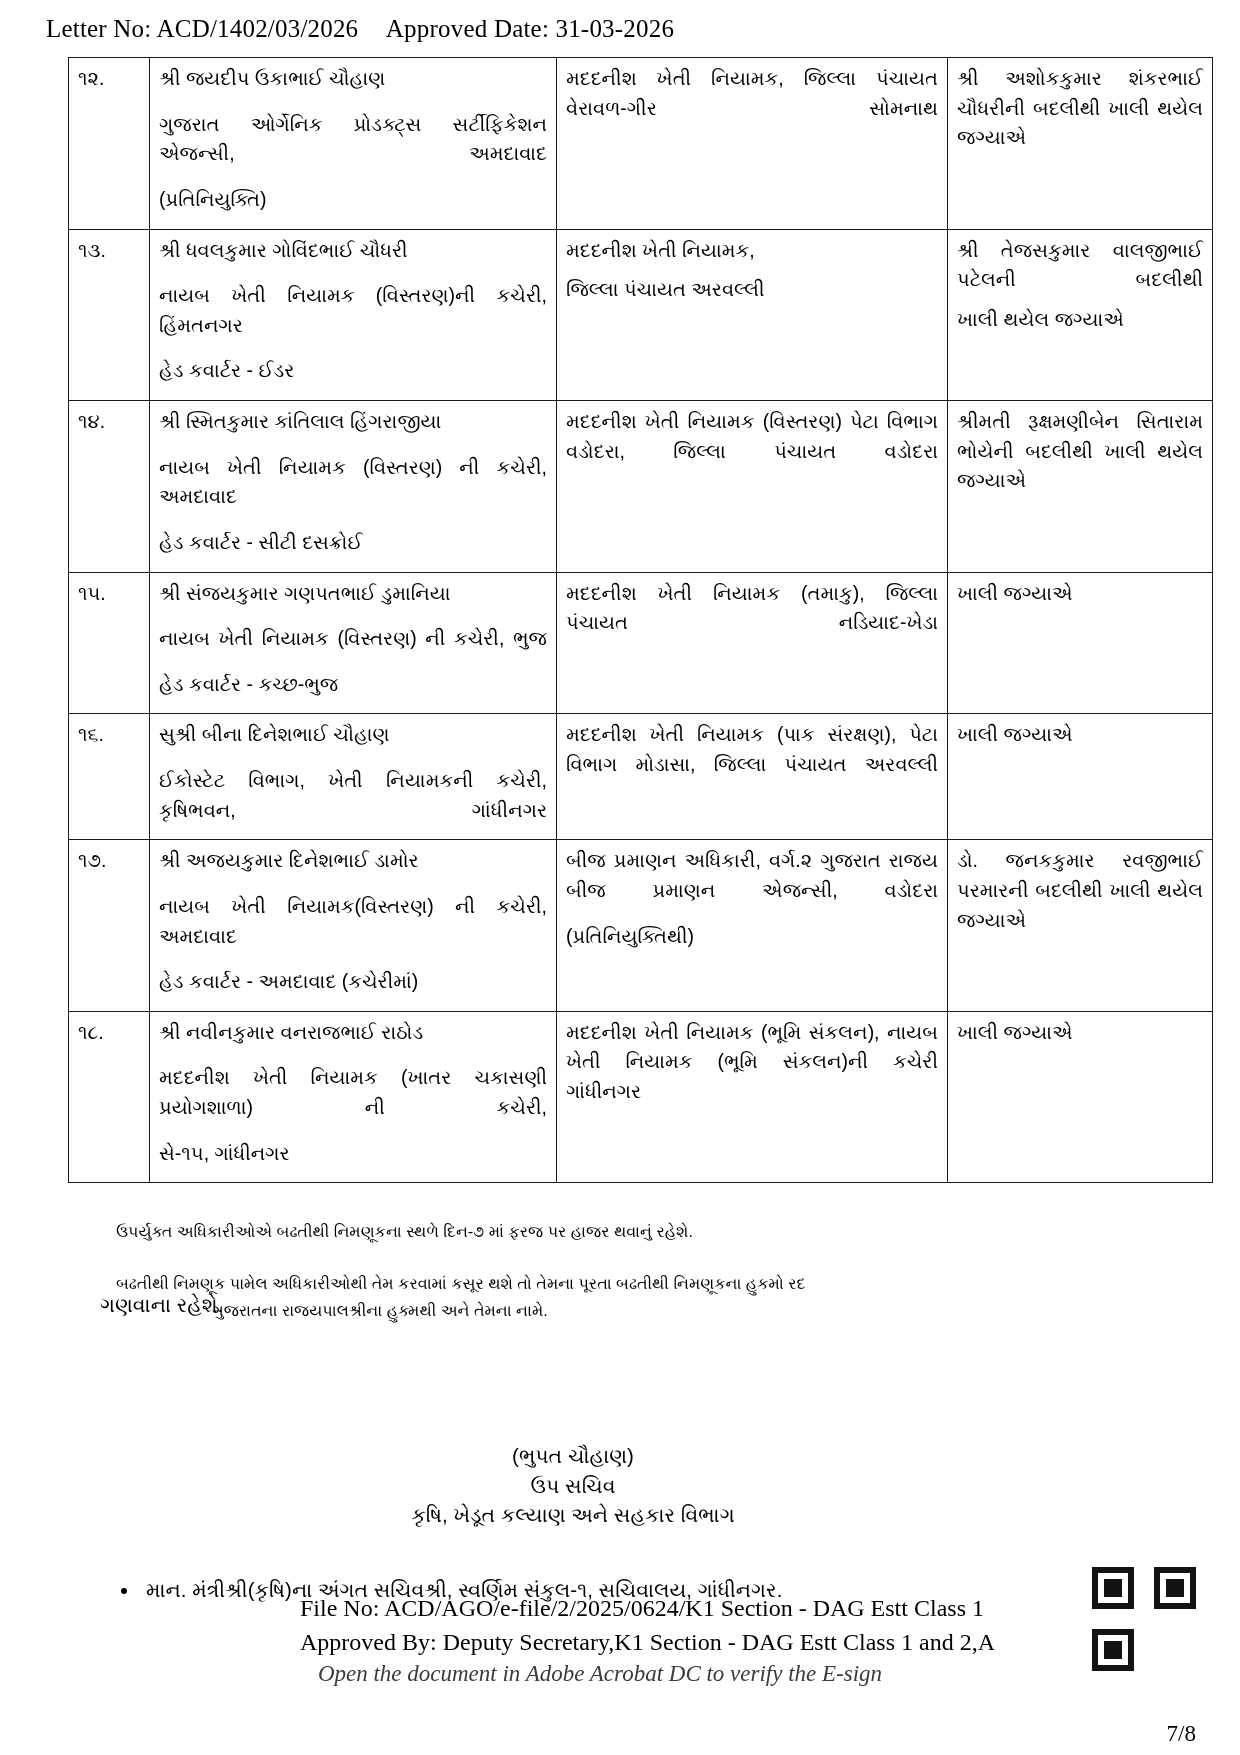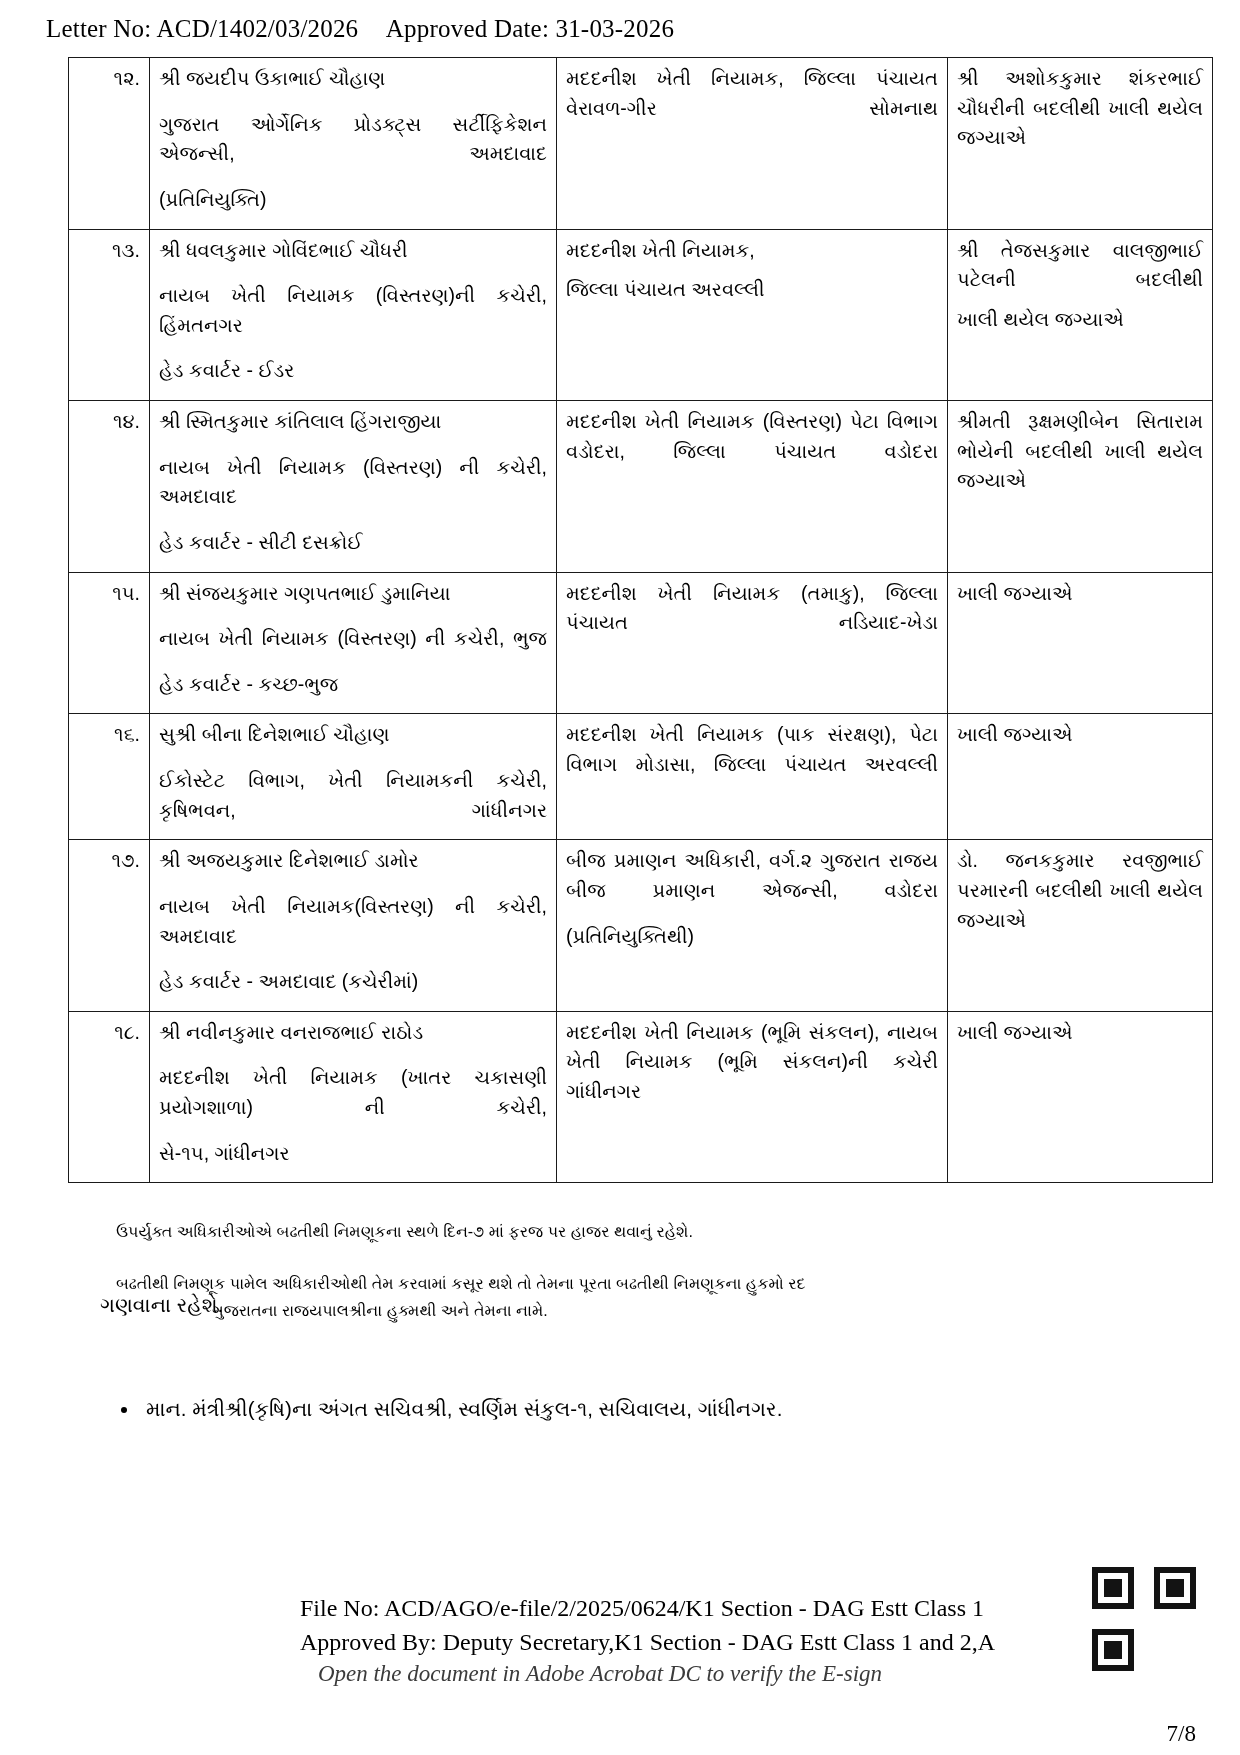--- a/index.html
+++ b/index.html
@@ -45,21 +45,21 @@
   table.main-table td {
     border: 1.3px solid #1a1a1a;
     vertical-align: top;
     padding: 6px 9px 14px 9px;
     font-family: "Liberation Sans", sans-serif;
     font-size: 19.5px;
     line-height: 1.52;
   }
   td.c-sr {
     width: 62px;
-    text-align: right;
+    text-align: left;
     padding-left: 2px;
     padding-right: 2px;
     margin-top: 16px;
   }
   td.c-name  { width: 388px; }
   td.c-post  { width: 372px; }
   td.c-remark{ width: 246px; }
 
   .just { text-align: justify; text-align-last: justify; }
   .jl   { text-align: justify; text-align-last: left; }
@@ -307,20 +307,25 @@
   </table>
 
   <div class="body-text para-1">ઉપર્યુક્ત અધિકારીઓએ બઢતીથી નિમણૂકના સ્થળે દિન-૭ માં ફરજ પર હાજર થવાનું રહેશે.</div>
 
   <div class="para-2-wrap">
     <div class="body-text">બઢતીથી નિમણૂક પામેલ અધિકારીઓથી તેમ કરવામાં કસૂર થશે તો તેમના પૂરતા બઢતીથી નિમણૂકના હુકમો રદ</div>
     <div class="para-2-overlap">ગણવાના રહેશે.</div>
     <div class="body-text para-3">ગુજરાતના રાજયપાલશ્રીના હુક્મથી અને તેમના નામે.</div>
   </div>
 
+  <div class="sign-block">
+    <div>(ભુપત ચૌહાણ)</div>
+    <div>ઉપ સચિવ</div>
+    <div>કૃષિ, ખેડૂત કલ્યાણ અને સહકાર વિભાગ</div>
+  </div>
 
   <div class="copy-block">
     <ul class="copy-list">
       <li>માન. મંત્રીશ્રી(કૃષિ)ના અંગત સચિવશ્રી, સ્વર્ણિમ સંકુલ-૧, સચિવાલય, ગાંધીનગર.</li>
     </ul>
   </div>
 
   <div class="footer">
     <div class="file-lines">
       <div>File No: ACD/AGO/e-file/2/2025/0624/K1 Section - DAG Estt Class 1</div>

